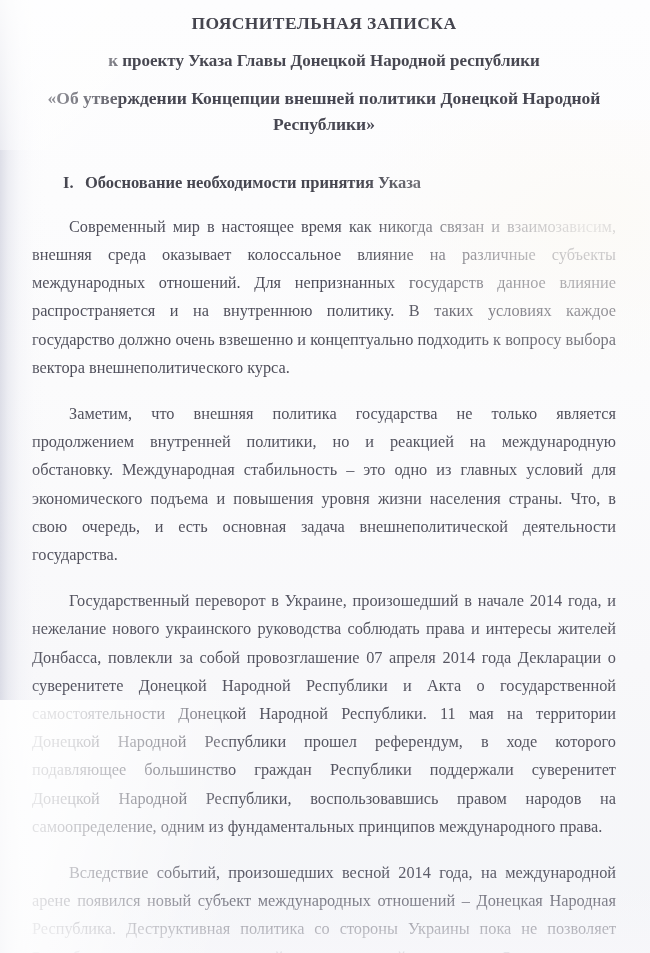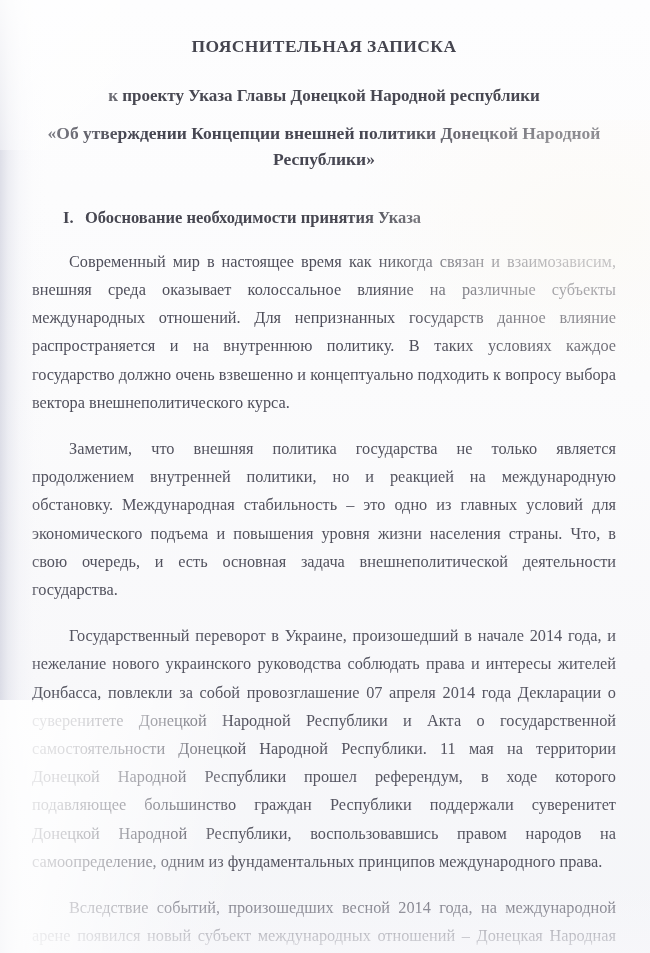--- a/index.html
+++ b/index.html
@@ -85,22 +85,22 @@
   }
 
   .content {
     position: relative;
     z-index: 2;
     padding: 0 34px 0 32px;
   }
 
   
   .doc-title {
-    margin: 12px;
-    padding-top: 24px;
+    margin: 0;
+    padding-top: 13px;
     text-align: center;
     font-size: 17.5px;
     font-weight: bold;
     letter-spacing: 0.4px;
     color: #45454f;
     line-height: 1.2;
   }
 
   .subtitle {
     margin: 0;

